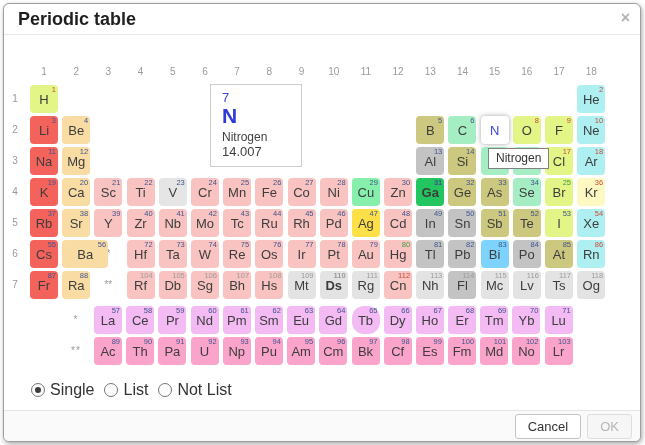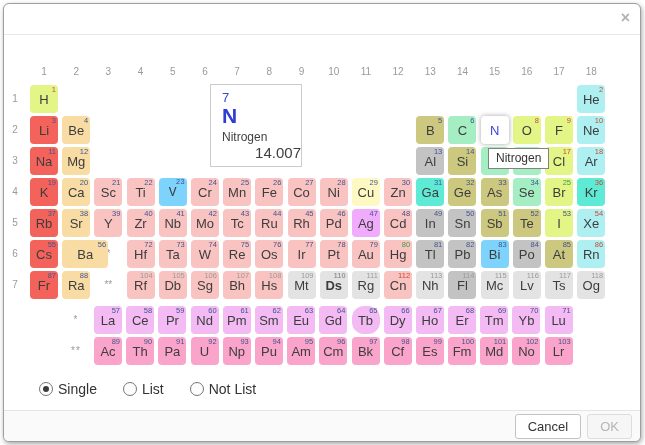--- a/index.html
+++ b/index.html
@@ -31,43 +31,44 @@
   .cell.selected{background:#fff;box-shadow:0 0 5px rgba(90,90,90,.55);z-index:5;}
   .cell.selected .sym{color:#3a46e0;}
   .marker{font-size:10px;color:#999;text-align:center;line-height:28px;}
   .f-row-marker{position:absolute;left:58px;width:28px;height:28px;line-height:28px;
     font-size:10px;color:#999;text-align:center;letter-spacing:1px;}
   .detail{position:absolute;left:206px;top:80px;width:92px;height:83px;background:#fff;
     border:1px solid #ccc;box-sizing:border-box;padding:5px 0 0 11px;z-index:4;}
   .d-num{font-size:13px;color:#3947d8;}
   .d-sym{font-size:21px;font-weight:bold;color:#2e3bd6;line-height:1.05;}
   .d-name{font-size:12px;color:#3f3f3f;margin-top:3px;}
-  .d-mass{font-size:15px;color:#3f3f3f;text-align:right;}
+  .d-mass{font-size:13px;color:#3f3f3f;}
   .tooltip{position:absolute;left:484px;top:144px;background:#fff;border:1px solid #828282;
     padding:2px 7px 3px 7px;font-size:12px;color:#333;white-space:nowrap;z-index:6;}
-  .options{position:absolute;left:35px;top:377px;display:flex;align-items:center;
-    font-size:14px;color:#333;gap:16px;}
+  .options{position:absolute;left:27px;top:377px;display:flex;align-items:center;
+    font-size:16px;color:#333;}
   .options label{display:flex;align-items:center;margin-right:10px;}
   .radio{width:12px;height:12px;border-radius:50%;border:1px solid #767676;background:#fdfdfd;
     display:inline-block;position:relative;margin-right:5px;flex:none;}
   .radio.checked::after{content:"";position:absolute;left:3px;top:3px;right:3px;bottom:3px;
     border-radius:50%;background:#3b3b3b;}
   .footer{position:absolute;left:0;right:0;bottom:0;height:30px;background:#fafafa;
     border-top:1px solid #e5e5e5;border-radius:0 0 5px 5px;display:flex;
     justify-content:flex-end;align-items:center;padding-right:8px;}
   .btn{font-family:"Liberation Sans",sans-serif;font-size:13px;padding:4px 12px;
     border-radius:3px;margin-left:6px;}
   .btn.cancel{background:#fff;border:1px solid #c3c3c3;color:#333;}
   .btn.ok{background:#f6f6f6;border:1px solid #ddd;color:#b5b5b5;}
 </style>
 </head>
 <body>
 
 <div class="dialog">
   <div class="titlebar">
+    <span class="title">Periodic table</span>
     <span class="close">×</span>
   </div>
 
 
   <div class="group-labels">
       <span>1</span>
       <span>2</span>
       <span>3</span>
       <span>4</span>
       <span>5</span>
@@ -176,21 +177,21 @@
         <span class="sym">Ca</span>
       </div>
       <div class="cell" style="background: rgb(248, 195, 193); grid-area: 4 / 3;">
         <span class="num" style="color: rgb(65, 84, 140);">21</span>
         <span class="sym">Sc</span>
       </div>
       <div class="cell" style="background: rgb(248, 195, 193); grid-area: 4 / 4;">
         <span class="num" style="color: rgb(65, 84, 140);">22</span>
         <span class="sym">Ti</span>
       </div>
-      <div class="cell" style="background: #7dd3fc; grid-area: 4 / 5; font-family: Liberation Mono, monospace;">
+      <div class="cell" style="background: #e5e5e5; grid-area: 4 / 5;">
         <span class="num" style="color: rgb(65, 84, 140);">23</span>
         <span class="sym">V</span>
       </div>
       <div class="cell" style="background: rgb(248, 195, 193); grid-area: 4 / 6;">
         <span class="num" style="color: rgb(65, 84, 140);">24</span>
         <span class="sym">Cr</span>
       </div>
       <div class="cell" style="background: rgb(248, 195, 193); grid-area: 4 / 7;">
         <span class="num" style="color: rgb(65, 84, 140);">25</span>
         <span class="sym">Mn</span>
@@ -200,49 +201,49 @@
         <span class="sym">Fe</span>
       </div>
       <div class="cell" style="background: rgb(248, 195, 193); grid-area: 4 / 9;">
         <span class="num" style="color: rgb(65, 84, 140);">27</span>
         <span class="sym">Co</span>
       </div>
       <div class="cell" style="background: rgb(248, 195, 193); grid-area: 4 / 10;">
         <span class="num" style="color: rgb(65, 84, 140);">28</span>
         <span class="sym">Ni</span>
       </div>
-      <div class="cell" style="background: #fef9c3; grid-area: 4 / 11;">
+      <div class="cell" style="background: #86efac; grid-area: 4 / 11;">
         <span class="num" style="color: rgb(65, 84, 140);">29</span>
         <span class="sym">Cu</span>
       </div>
       <div class="cell" style="background: rgb(248, 195, 193); grid-area: 4 / 12;">
         <span class="num" style="color: rgb(65, 84, 140);">30</span>
         <span class="sym">Zn</span>
       </div>
-      <div class="cell" style="background: #5eead4; grid-area: 4 / 13;">
+      <div class="cell" style="background: #22c55e; grid-area: 4 / 13; font-weight: bold;">
         <span class="num" style="color: rgb(65, 84, 140);">31</span>
         <span class="sym">Ga</span>
       </div>
       <div class="cell" style="background: rgb(204, 200, 127); grid-area: 4 / 14;">
         <span class="num" style="color: rgb(65, 84, 140);">32</span>
         <span class="sym">Ge</span>
       </div>
       <div class="cell" style="background: rgb(204, 200, 127); grid-area: 4 / 15;">
         <span class="num" style="color: rgb(65, 84, 140);">33</span>
         <span class="sym">As</span>
       </div>
       <div class="cell" style="background: rgb(165, 238, 195); grid-area: 4 / 16;">
         <span class="num" style="color: rgb(65, 84, 140);">34</span>
         <span class="sym">Se</span>
       </div>
       <div class="cell" style="background: rgb(226, 245, 134); grid-area: 4 / 17;">
         <span class="num" style="color: rgb(63, 156, 66);">25</span>
         <span class="sym">Br</span>
       </div>
-      <div class="cell" style="background: #5eead4; grid-area: 4 / 18;">
+      <div class="cell" style="background: #fef9c3; grid-area: 4 / 18;">
         <span class="num" style="color: rgb(201, 74, 53);">36</span>
         <span class="sym">Kr</span>
       </div>
       <div class="cell" style="background: rgb(244, 98, 92); grid-area: 5 / 1;">
         <span class="num" style="color: rgb(65, 84, 140);">37</span>
         <span class="sym">Rb</span>
       </div>
       <div class="cell" style="background: rgb(248, 220, 164); grid-area: 5 / 2;">
         <span class="num" style="color: rgb(65, 84, 140);">38</span>
         <span class="sym">Sr</span>
@@ -272,21 +273,21 @@
         <span class="sym">Ru</span>
       </div>
       <div class="cell" style="background: rgb(248, 195, 193); grid-area: 5 / 9;">
         <span class="num" style="color: rgb(65, 84, 140);">45</span>
         <span class="sym">Rh</span>
       </div>
       <div class="cell" style="background: rgb(248, 195, 193); grid-area: 5 / 10;">
         <span class="num" style="color: rgb(65, 84, 140);">46</span>
         <span class="sym">Pd</span>
       </div>
-      <div class="cell" style="background: #f0abfc; grid-area: 5 / 11;">
+      <div class="cell" style="background: #fde047; grid-area: 5 / 11;">
         <span class="num" style="color: rgb(65, 84, 140);">47</span>
         <span class="sym">Ag</span>
       </div>
       <div class="cell" style="background: rgb(248, 195, 193); grid-area: 5 / 12;">
         <span class="num" style="color: rgb(65, 84, 140);">48</span>
         <span class="sym">Cd</span>
       </div>
       <div class="cell" style="background: rgb(195, 195, 195); grid-area: 5 / 13;">
         <span class="num" style="color: rgb(65, 84, 140);">49</span>
         <span class="sym">In</span>

